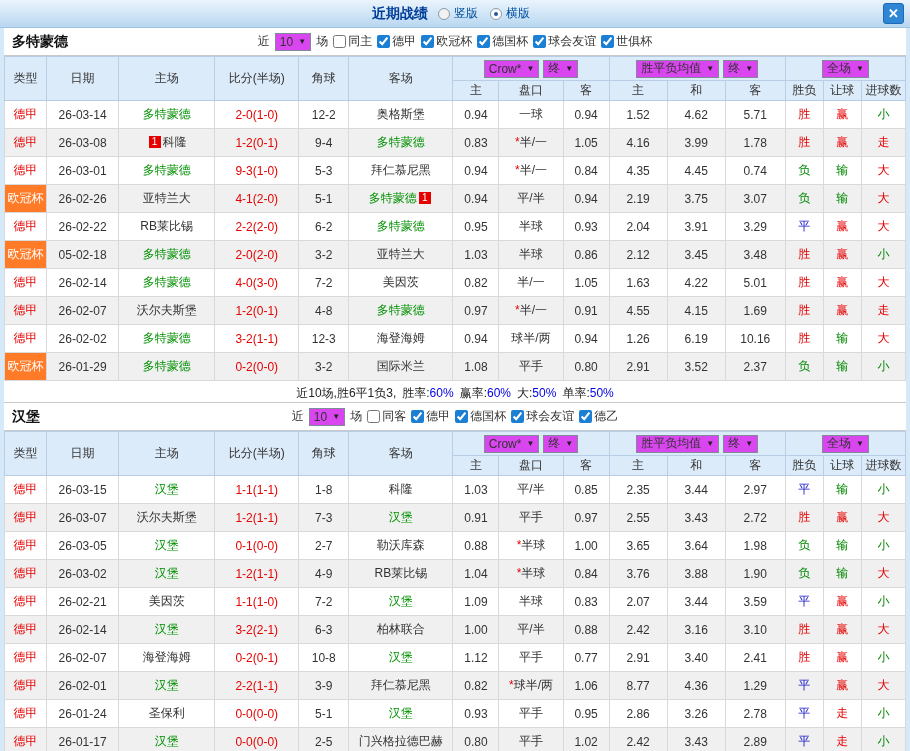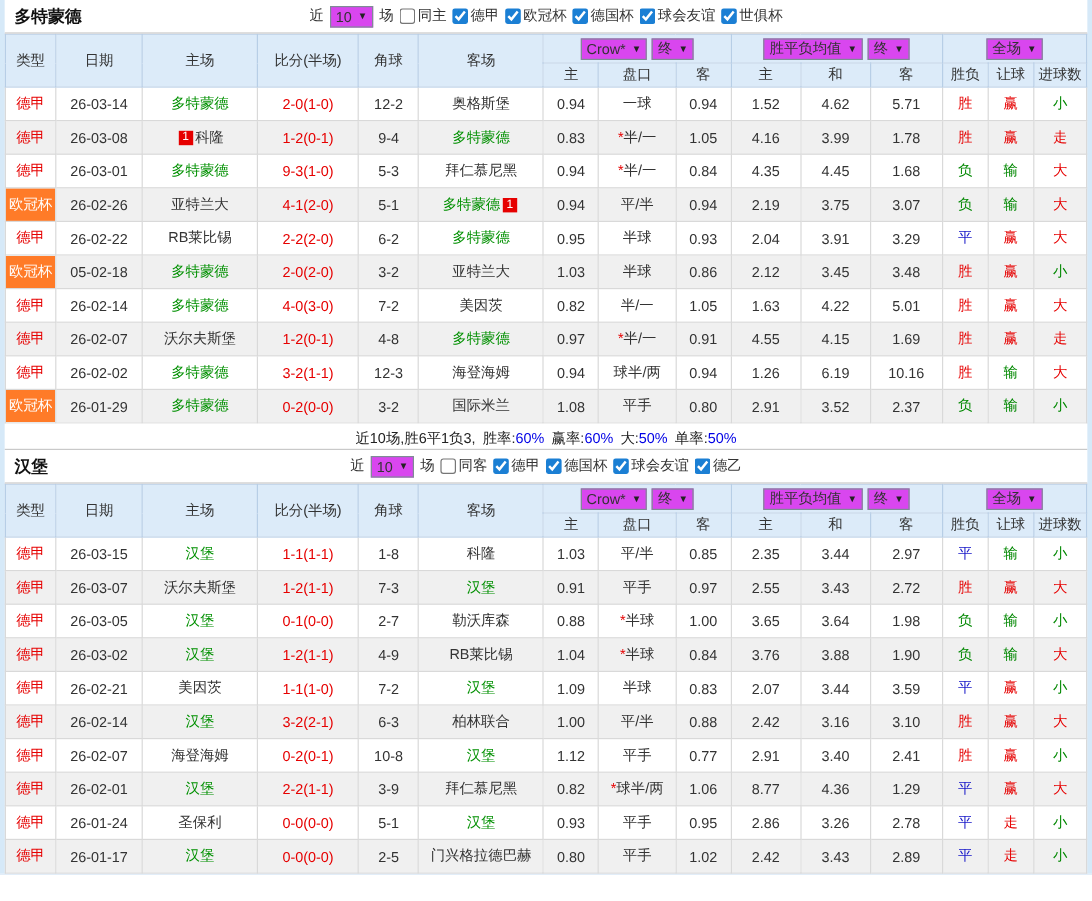--- a/index.html
+++ b/index.html
@@ -50,20 +50,30 @@
   
   .summary{height:22px;line-height:24px;text-align:center;background:#fff;border-bottom:1px solid #c9c9c9;color:#222;}
   .summary .stat{margin-left:6px;}
   .stat-value{color:var(--stat);}
 </style>
 </head>
 <body>
 
 <div class="window">
 
+  <div class="titlebar">
+    <span class="title">近期战绩</span>
+    <span class="radio-group">
+      <span class="radio"></span>
+      <span class="radio-label">竖版</span>
+      <span class="radio sel"></span>
+      <span class="radio-label">横版</span>
+    </span>
+    <div class="close-btn">✕</div>
+  </div>
 
   <div class="content">
 
     <div class="section">
       <div class="section-bar">
         <span class="team-name">多特蒙德</span>
         <span class="filters">
           <span>近</span>
           <span class="dd">
               <span>10</span>
@@ -209,21 +219,21 @@
               <td>26-03-01</td>
               <td><span class="team-focus">多特蒙德</span></td>
               <td class="score">9-3(1-0)</td>
               <td>5-3</td>
               <td><span>拜仁慕尼黑</span></td>
               <td>0.94</td>
               <td><span class="star">*</span>半/一</td>
               <td>0.84</td>
               <td>4.35</td>
               <td>4.45</td>
-              <td>1.68</td>
+              <td>0.74</td>
               <td class="c-green">负</td>
               <td class="c-green">输</td>
               <td class="c-red">大</td>
             </tr>
             <tr class="alt">
               <td class="league-cup">欧冠杯</td>
               <td>26-02-26</td>
               <td><span>亚特兰大</span></td>
               <td class="score">4-1(2-0)</td>
               <td>5-1</td>

